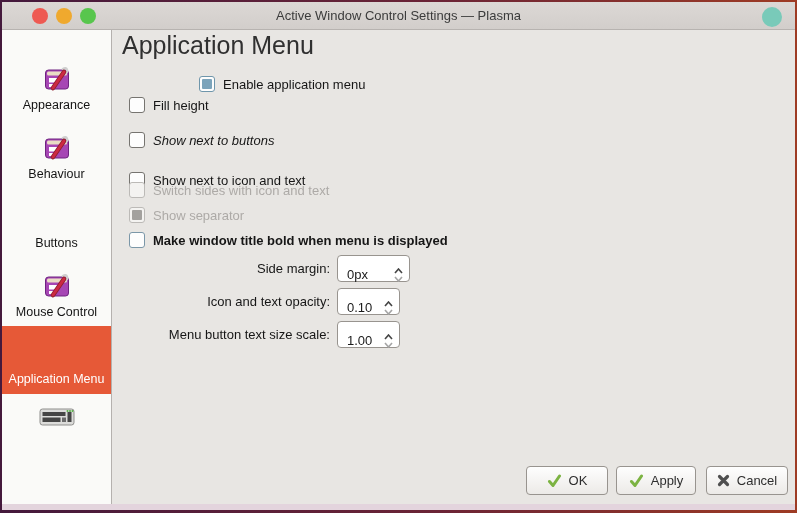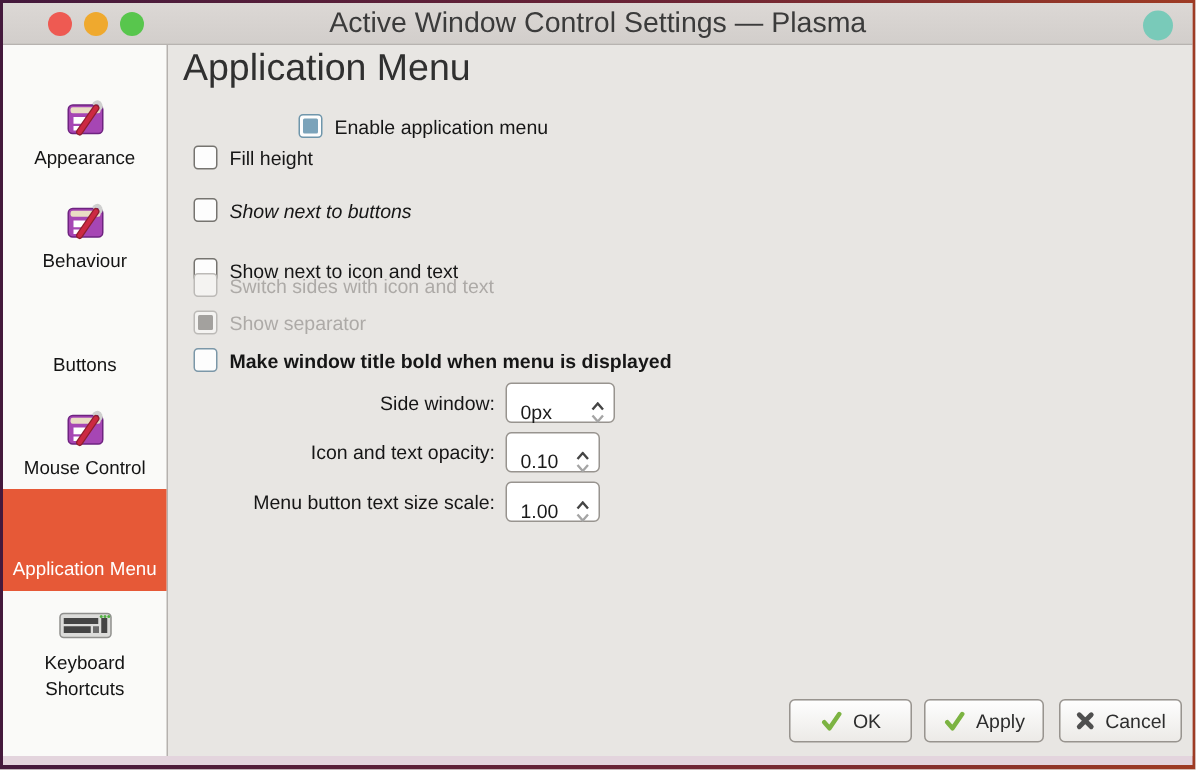--- a/index.html
+++ b/index.html
@@ -13,21 +13,21 @@
   .bottom-strip { position:absolute; left:2px; right:2px; bottom:3px; height:6px; background:#e3d4dd; }
   .window { position:absolute; left:2px; top:2px; right:2px; bottom:9px; background:#e8e6e3; overflow:hidden; }
 
   
   .titlebar { position:relative; height:28px; background:linear-gradient(#dcd8d5,#d2cecb); border-bottom:1px solid #b7b3b0; }
   .lights { position:absolute; left:30px; top:6px; display:flex; gap:8px; }
   .light { width:16px; height:16px; border-radius:50%; }
   .light.red { background:#ee5a52; }
   .light.yellow { background:#efa92e; }
   .light.green { background:#58c64d; }
-  .title { position:absolute; left:0; right:0; top:0; height:38px; line-height:28px; text-align:center; font-size:19px; color:#3b3b3b; }
+  .title { position:absolute; left:0; right:0; top:0; height:38px; line-height:28px; text-align:center; font-size:13px; color:#3b3b3b; }
   .user-dot { position:absolute; right:13px; top:5px; width:20px; height:20px; border-radius:50%; background:#79cab9; }
 
   
   .content { position:absolute; top:28px; left:0; right:0; bottom:0; display:flex; }
   .sidebar { position:relative; width:110px; background:#fafaf8; border-right:1px solid #b5b1ae; }
   .main { position:relative; flex:1; background:#e8e6e3; }
 
   
   .side-item { position:absolute; left:0; width:100%; text-align:center; font-size:12.5px; color:#141414; cursor:default; }
   .side-item .icon-wrap { display:block; margin:0 auto 4px auto; width:30px; height:30px; }
@@ -162,21 +162,20 @@
             <rect x="1" y="3" width="34" height="16" rx="2.5" fill="#dcdcda" stroke="#8f8f8d"></rect>
             <rect x="3.5" y="6" width="23" height="4" fill="#454545"></rect>
             <rect x="3.5" y="11.5" width="18" height="4.5" fill="#454545"></rect>
             <rect x="23" y="11.5" width="4" height="4.5" fill="#6a6a6a"></rect>
             <rect x="28.5" y="6" width="4" height="10" fill="#454545"></rect>
             <circle cx="28.5" cy="5" r="1" fill="#52b043"></circle>
             <circle cx="31" cy="5" r="1" fill="#52b043"></circle>
             <circle cx="33.5" cy="5" r="1" fill="#52b043"></circle>
           </svg>
         </span>
-        <span class="lbl">Keyboard Shortcuts</span>
       </div>
     </div>
 
     <div class="main">
       <div class="page-heading">Application Menu</div>
 
       <div class="cb-row r-enable">
         <span class="cb partial-blue"></span>
         <span>Enable application menu</span>
       </div>
@@ -205,21 +204,21 @@
         <span class="cb partial-gray"></span>
         <span>Show separator</span>
       </div>
 
       <div class="cb-row r-bold-title">
         <span class="cb focus-blue"></span>
         <span>Make window title bold when menu is displayed</span>
       </div>
 
       <div class="spin-row sr-margin">
-        <span class="spin-label">Side window:</span>
+        <span class="spin-label">Side margin:</span>
         <span class="spinbox">
           <span class="spin-value">0px</span>
           <span class="chevrons">
             <svg width="9" height="6" viewBox="0 0 9 6">
                 <path d="M1 5 L4.5 1 L8 5" fill="none" stroke="#454545" stroke-width="1.6"></path>
               </svg>
             <svg width="9" height="6" viewBox="0 0 9 6">
                 <path d="M1 1 L4.5 5 L8 1" fill="none" stroke="#a5a5a5" stroke-width="1.6"></path>
               </svg>
           </span>

